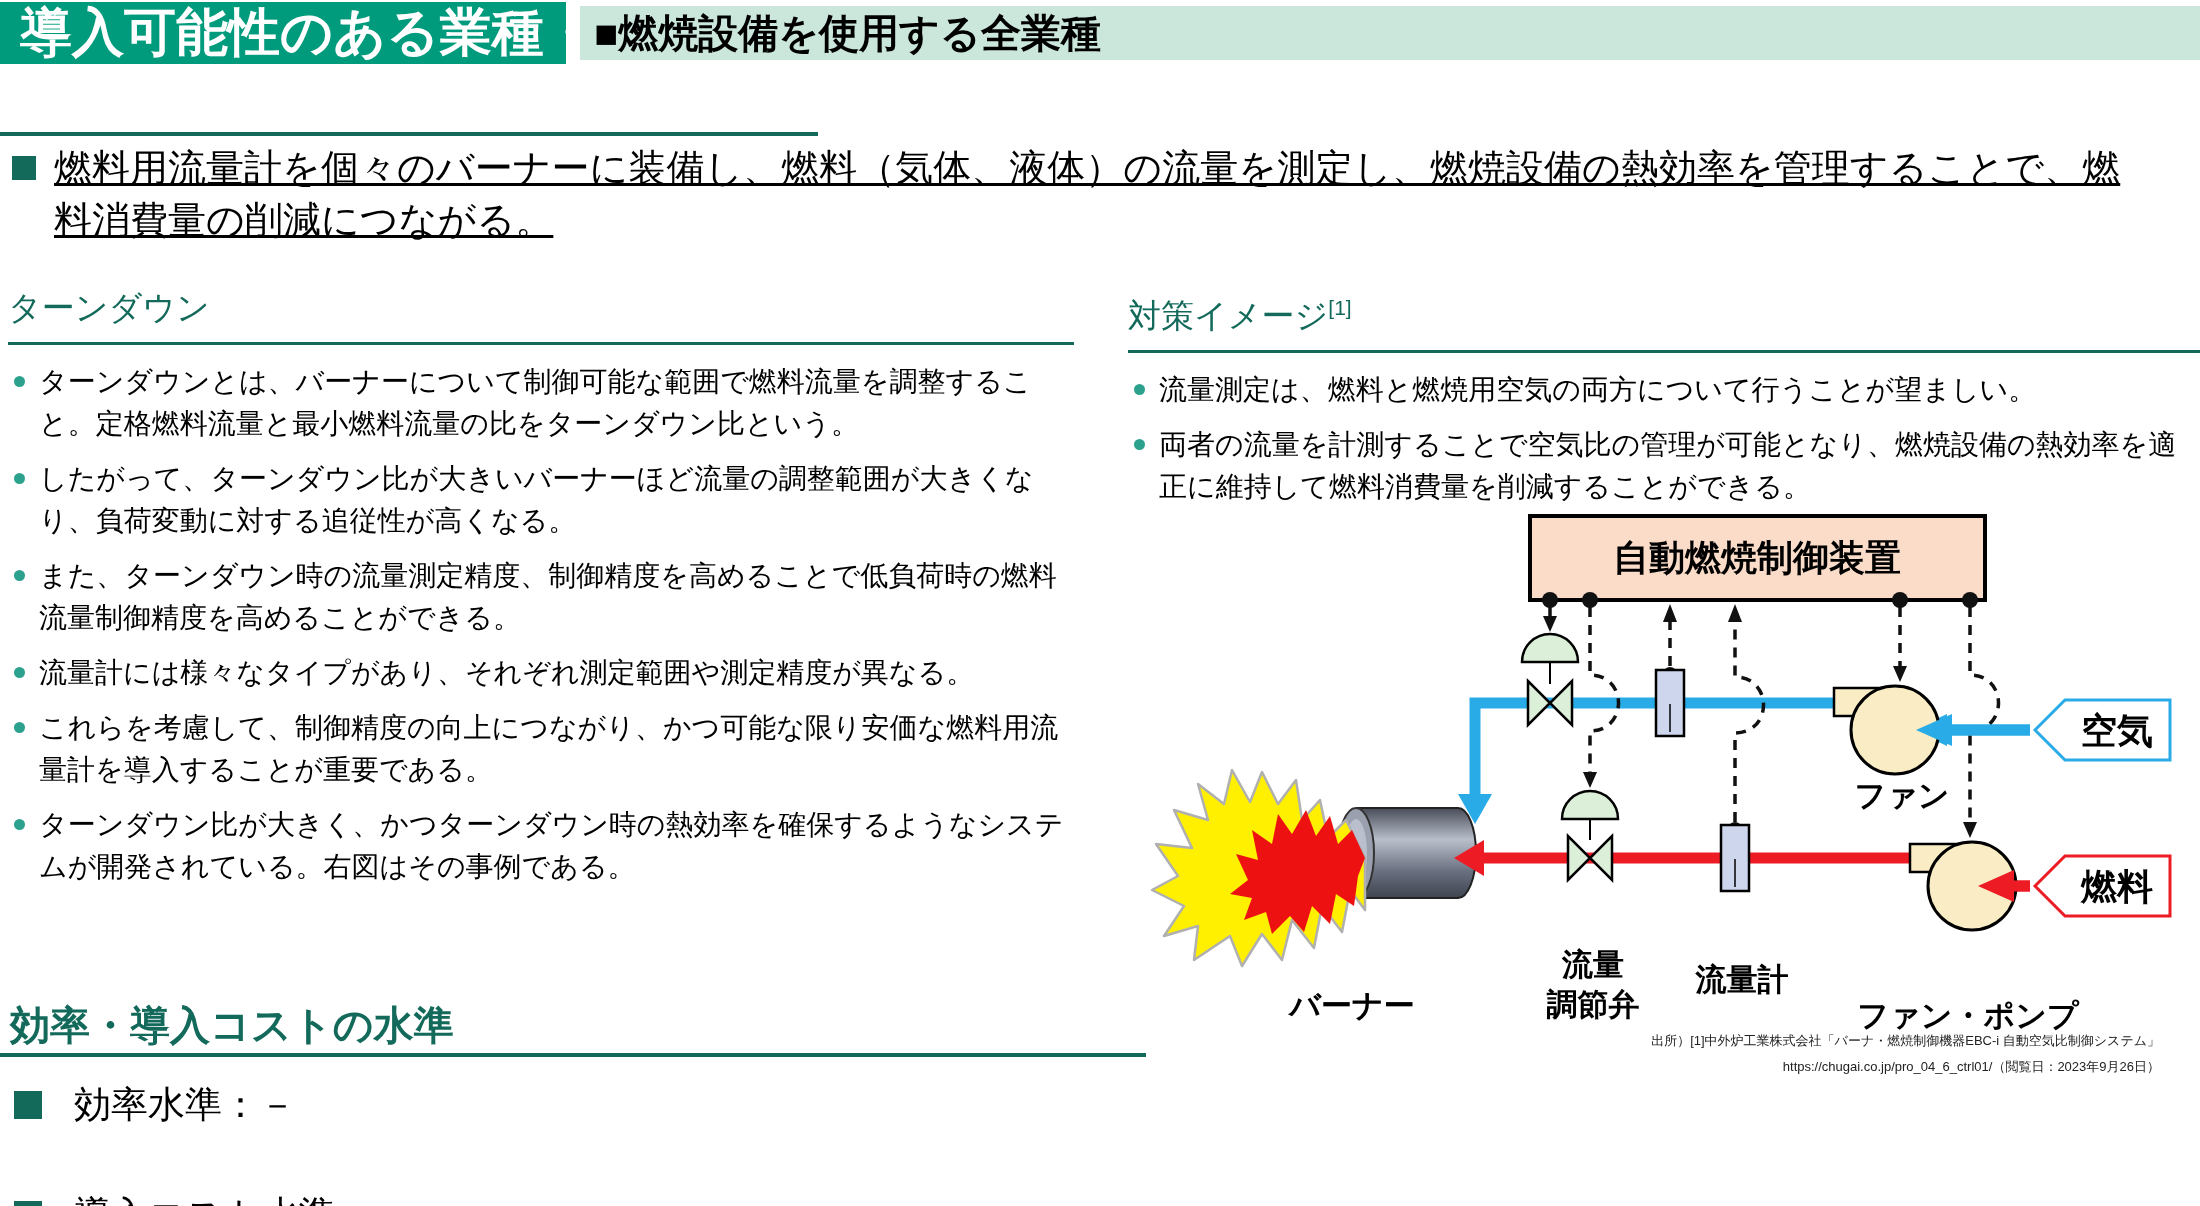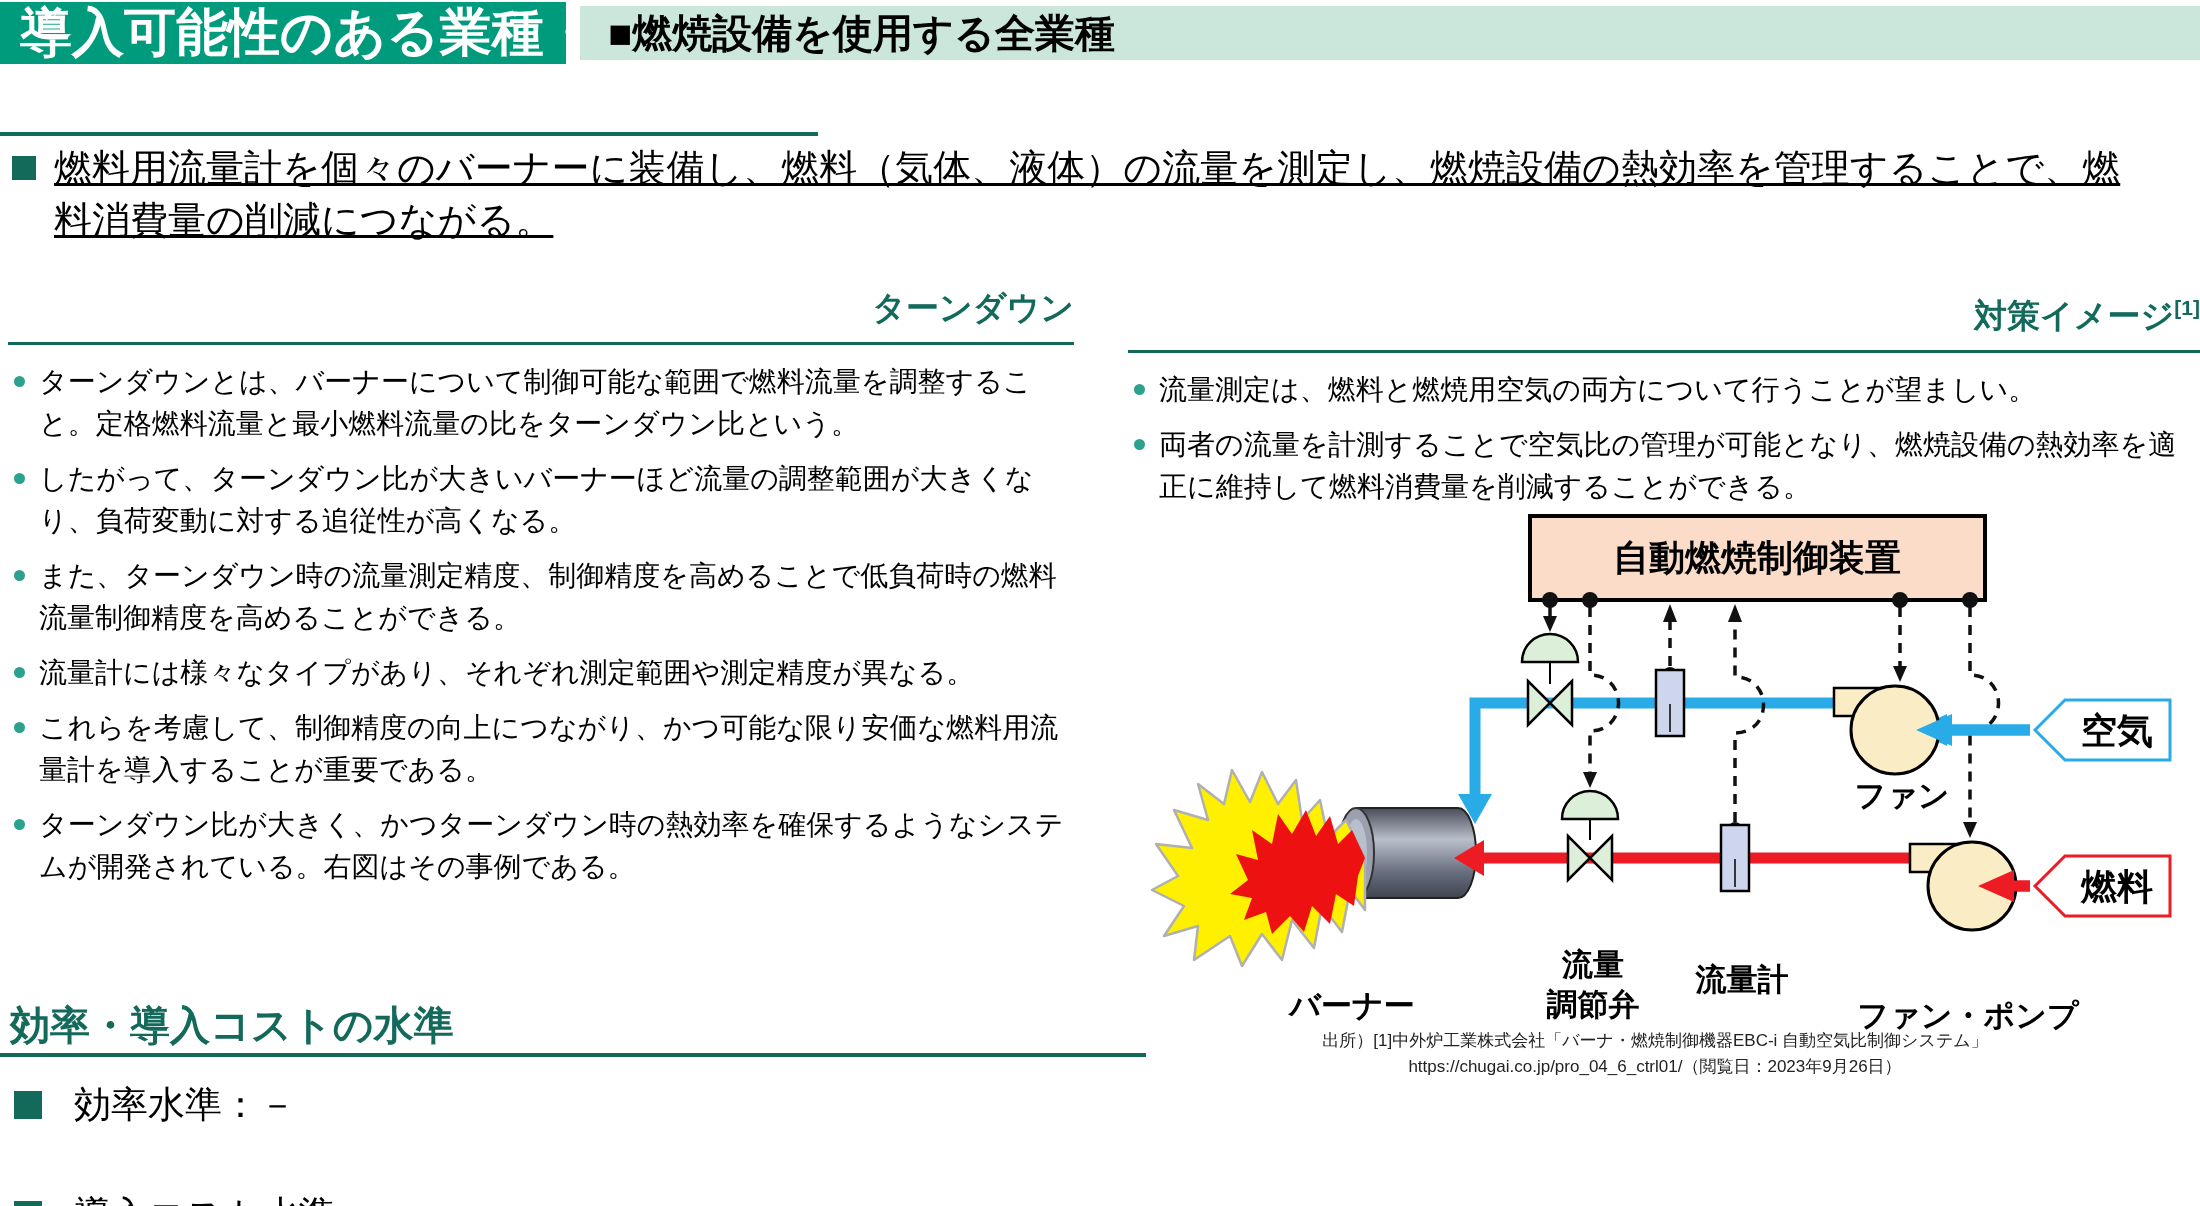--- a/index.html
+++ b/index.html
@@ -4,56 +4,56 @@
 <style>
   html,body{margin:0;padding:0;background:#fff;}
   .page{position:relative;width:2200px;height:1206px;background:#fff;overflow:hidden;
         font-family:"Liberation Sans","DejaVu Sans",sans-serif;color:#000;}
 
   
   .cat-box{position:absolute;left:0;top:2px;width:566px;height:62px;background:#009B7C;
            display:flex;align-items:center;padding-left:20px;box-sizing:border-box;}
   .cat-box span{color:#fff;font-size:52px;font-weight:bold;white-space:nowrap;}
   .industry-bar{position:absolute;left:580px;top:6px;width:1620px;height:54px;background:#CBE7DB;
-                display:flex;align-items:center;padding-left:28px;box-sizing:border-box;}
+                display:flex;align-items:center;padding-left:14px;box-sizing:border-box;}
   .industry-bar span{font-size:40px;font-weight:bold;white-space:nowrap;}
 
   
   .sec-title{position:absolute;margin:0;font-size:40px;font-weight:bold;color:#136A5B;white-space:nowrap;}
   #principle-title{left:10px;top:76px;}
   #cost-title{left:10px;top:998px;}
   .rule{background:#136A5B;}
   .rule-principle{position:absolute;left:0;top:132px;width:818px;height:4px;}
   .rule-cost{position:absolute;left:0;top:1053px;width:1146px;height:4px;}
 
   
   .main-bullet{position:absolute;left:12px;top:142px;width:2126px;display:flex;}
   .sq{width:24px;height:24px;background:#136A5B;flex:none;}
   .main-bullet .sq{margin-top:14px;}
   .main-bullet p{margin:0 0 0 18px;font-size:38px;line-height:52px;text-decoration:underline;}
 
   
   .col{position:absolute;top:284px;}
   .col-left{left:8px;width:1066px;}
   .col-right{left:1128px;width:1072px;}
-  .col h3{margin:0;text-align:right;font-size:33px;font-weight:bold;color:#136A5B;line-height:48px;}
+  .col h3{margin:0;text-align:left;font-size:33px;font-weight:normal;color:#136A5B;line-height:48px;}
   .col h3 sup{font-size:21px;}
   .col .colrule{width:100%;height:3px;background:#136A5B;margin-top:10px;}
   .col ul{list-style:none;margin:16px 0 0;padding:0;}
   .col li{display:flex;font-size:28px;line-height:42px;margin-bottom:13px;}
   .dot{flex:none;width:11px;height:11px;border-radius:50%;background:#2BA18E;margin:15px 14px 0 6px;}
 
   
   .diagram{position:absolute;left:1150px;top:508px;width:1050px;height:550px;}
   .diagram svg{display:block;}
   .dlabel{font-family:"Liberation Sans","DejaVu Sans",sans-serif;font-weight:bold;}
 
   
-  .source{position:absolute;left:1150px;top:1028px;width:1010px;text-align:center;
-          font-size:17px;line-height:26px;color:#222;}
+  .source{position:absolute;left:1150px;top:1028px;width:1010px;text-align:right;
+          font-size:13px;line-height:26px;color:#222;}
 
   
   .cost-item{position:absolute;left:14px;display:flex;align-items:center;}
   .cost-item .sq{width:28px;height:28px;margin-right:32px;}
   .cost-item span.txt{font-size:37px;}
   #cost-0{top:1080px;}
   #cost-1{top:1190px;}
 </style>
 </head>
 <body>

